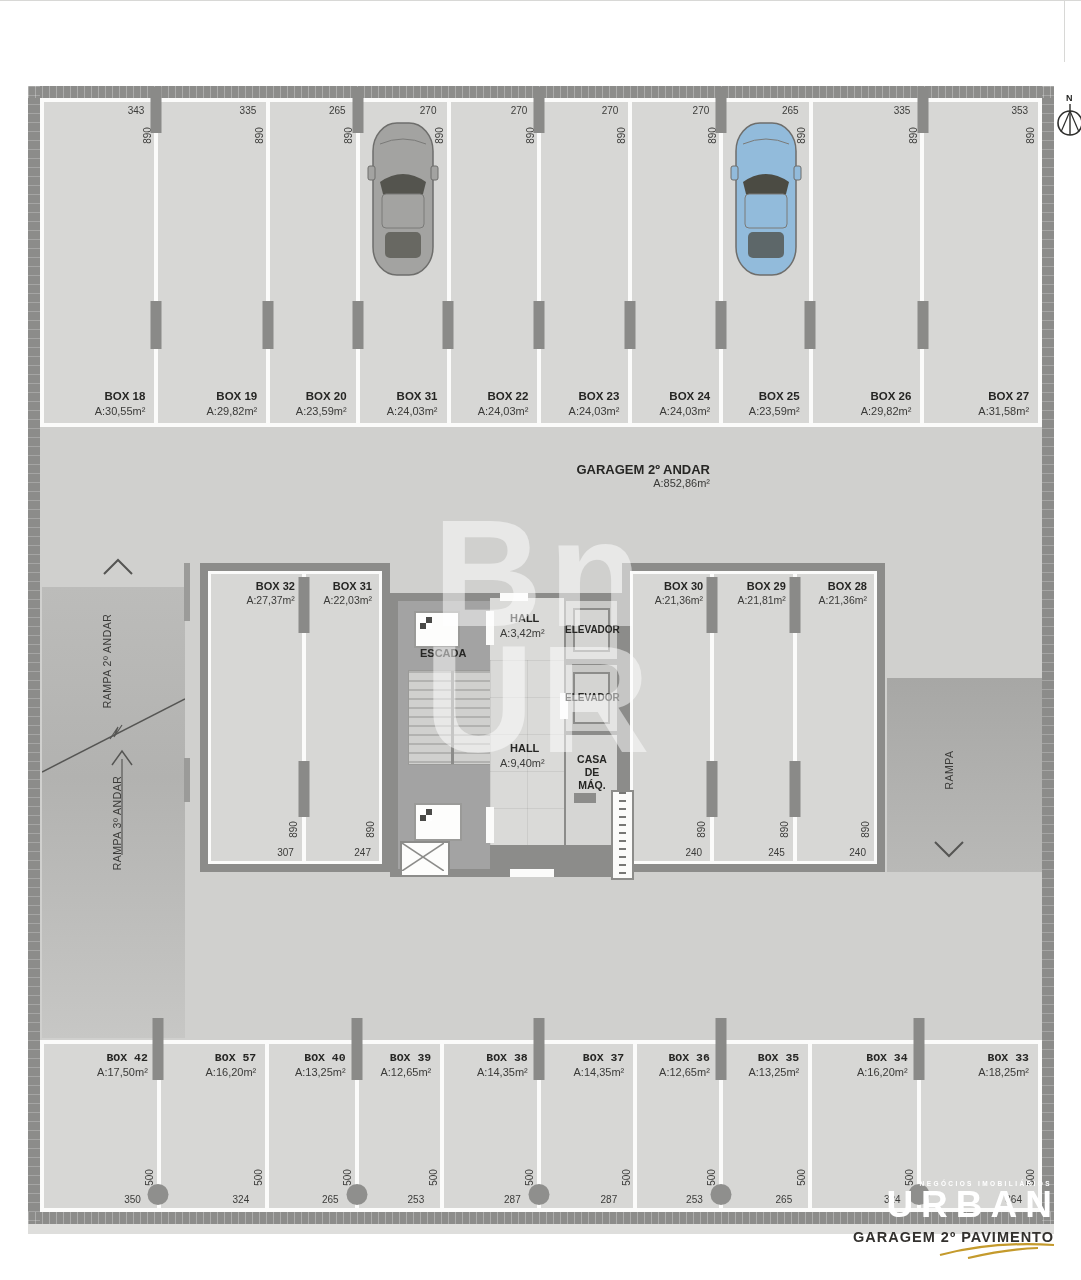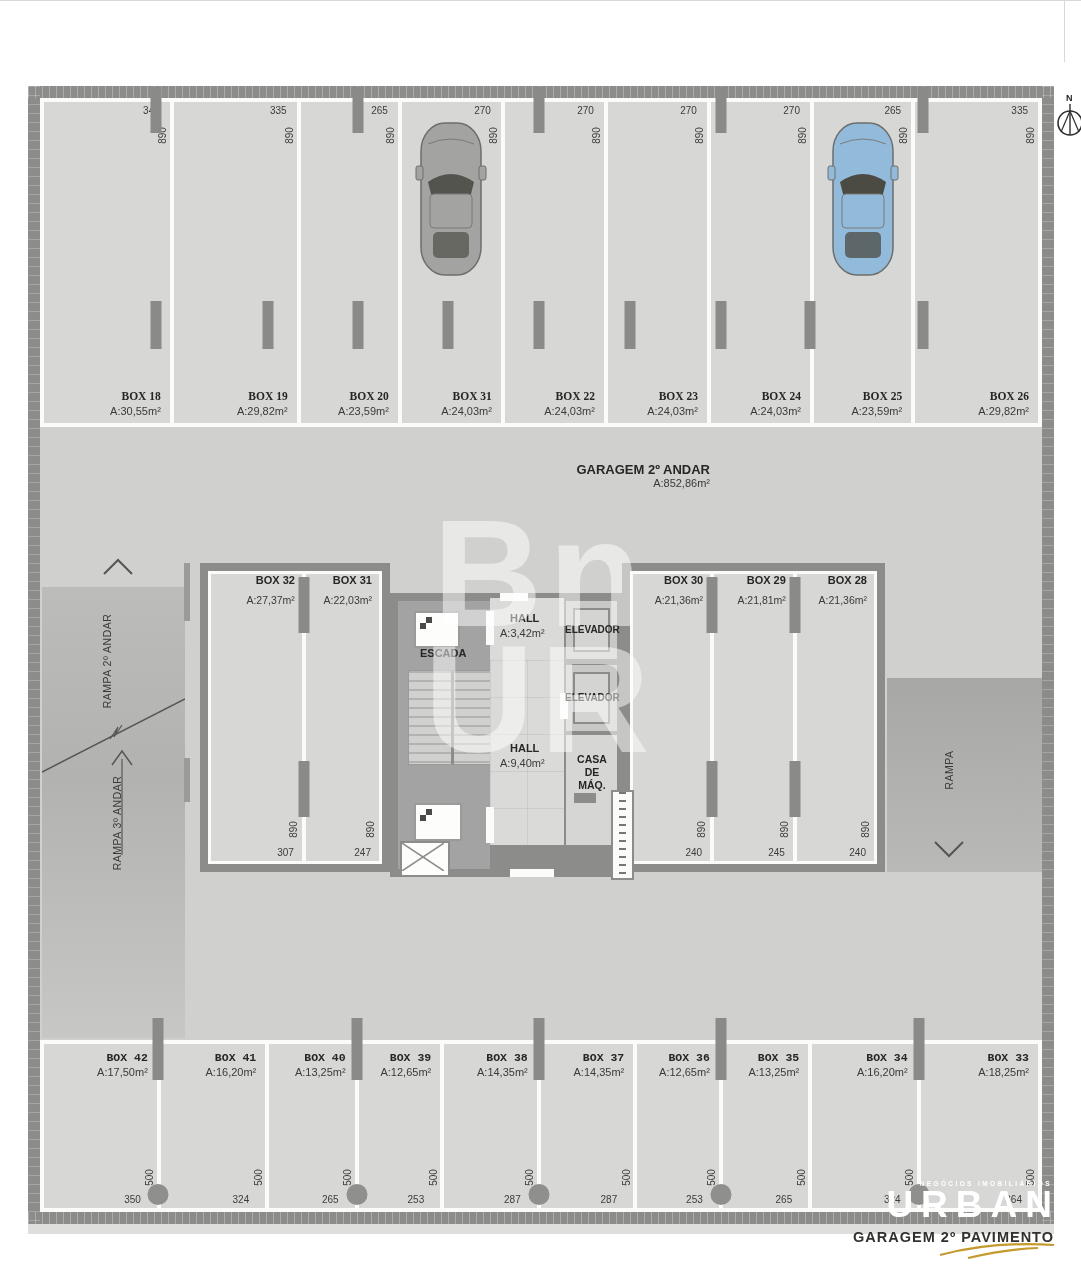--- a/index.html
+++ b/index.html
@@ -20,39 +20,39 @@
 
   
   .stall-row{position:absolute;display:flex;gap:4px;padding:4px;background:#fbfbfa;box-sizing:border-box;}
   .row-top{left:0;top:0;width:1002px;height:329px;}
   .row-bottom{left:0;top:942px;width:1002px;height:172px;}
   .stall{position:relative;background:#d7d7d5;flex-basis:0;min-width:0;}
   .bname{position:absolute;font-weight:bold;font-size:11.5px;white-space:nowrap;color:#262624;}
   .barea{position:absolute;font-size:11px;white-space:nowrap;color:#3a3a38;}
   .dimw{position:absolute;font-size:10px;color:#3c3c3a;white-space:nowrap;}
   .dimv{position:absolute;font-size:10px;color:#3c3c3a;transform:rotate(-90deg);white-space:nowrap;}
-  .row-top .bname{bottom:21px;right:9px;font-family:Liberation Serif, serif;}
+  .row-top .bname{bottom:21px;right:9px;}
   .row-top .barea{bottom:6px;right:9px;}
   .row-top .dimw{top:3px;right:10px;}
   .row-top .dimv{top:28px;right:-1px;}
   .row-bottom .bname{top:7px;right:9px;font-family:Liberation Mono, monospace;}
   .row-bottom .barea{top:22px;right:9px;}
   .row-bottom .dimw{bottom:3px;right:16px;}
   .row-bottom .dimv{bottom:25px;right:-1px;}
   .pillar{position:absolute;width:11px;background:#8a8a88;transform:translateX(-50%);z-index:3;}
   .colcircle{position:absolute;width:21px;height:21px;border-radius:50%;background:#8f8f8d;
              transform:translateX(-50%);bottom:7px;z-index:3;}
   .car{position:absolute;top:18px;left:50%;transform:translateX(-50%);z-index:2;}
 
   
   .block{position:absolute;display:flex;gap:4px;padding:3px;background:#fbfbfa;
          border:8px solid #8c8c8a;box-sizing:border-box;}
   .block-left{left:160px;top:465px;width:190px;height:309px;}
   .block-right{left:582px;top:465px;width:263px;height:309px;}
-  .block .bname{top:0;right:7px;font-size:11px;}
+  .block .bname{top:6px;right:7px;font-size:11px;}
   .block .barea{top:20px;right:7px;font-size:10.5px;}
   .block .dimw{bottom:3px;right:8px;}
   .block .dimv{bottom:26px;right:0px;}
 
   
   .core{position:absolute;left:350px;top:495px;width:235px;height:284px;background:#8c8c8a;}
   .room{position:absolute;background:#d6d6d4;}
   .room-escada{left:8px;top:8px;width:92px;height:268px;background:#a3a3a3;}
   .room-hall-up{left:100px;top:5px;width:74px;height:62px;background:#dadad8;}
   .room-hall-low{left:100px;top:67px;width:74px;height:185px;background:#dadad8;
@@ -186,20 +186,26 @@
   </svg>
           <span class="bname">BOX 25</span>
           <span class="barea">A:23,59m²</span>
         </div>
         <div class="stall" style="flex-grow: 335;">
           <span class="dimw">335</span>
           <span class="dimv">890</span>
           <span class="bname">BOX 26</span>
           <span class="barea">A:29,82m²</span>
         </div>
+        <div class="stall" style="flex-grow: 353;">
+          <span class="dimw">353</span>
+          <span class="dimv">890</span>
+          <span class="bname">BOX 27</span>
+          <span class="barea">A:31,58m²</span>
+        </div>
         <div class="pillar" style="left: 11.53%; top: 203px; height: 48px;"></div>
         <div class="pillar" style="left: 11.53%; top: -11px; height: 46px;"></div>
         <div class="pillar" style="left: 22.78%; top: 203px; height: 48px;"></div>
         <div class="pillar" style="left: 31.69%; top: 203px; height: 48px;"></div>
         <div class="pillar" style="left: 31.69%; top: -11px; height: 46px;"></div>
         <div class="pillar" style="left: 40.76%; top: 203px; height: 48px;"></div>
         <div class="pillar" style="left: 49.83%; top: 203px; height: 48px;"></div>
         <div class="pillar" style="left: 49.83%; top: -11px; height: 46px;"></div>
         <div class="pillar" style="left: 58.9%; top: 203px; height: 48px;"></div>
         <div class="pillar" style="left: 67.98%; top: 203px; height: 48px;"></div>
@@ -211,21 +217,21 @@
     <div class="stall-row row-bottom" id="row-bottom">
         <div class="stall" style="flex-grow: 350;">
           <span class="dimw">350</span>
           <span class="dimv">500</span>
           <span class="bname">BOX 42</span>
           <span class="barea">A:17,50m²</span>
         </div>
         <div class="stall" style="flex-grow: 324;">
           <span class="dimw">324</span>
           <span class="dimv">500</span>
-          <span class="bname">BOX 41</span>
+          <span class="bname">BOX 57</span>
           <span class="barea">A:16,20m²</span>
         </div>
         <div class="stall" style="flex-grow: 265;">
           <span class="dimw">265</span>
           <span class="dimv">500</span>
           <span class="bname">BOX 40</span>
           <span class="barea">A:13,25m²</span>
         </div>
         <div class="stall" style="flex-grow: 253;">
           <span class="dimw">253</span>

